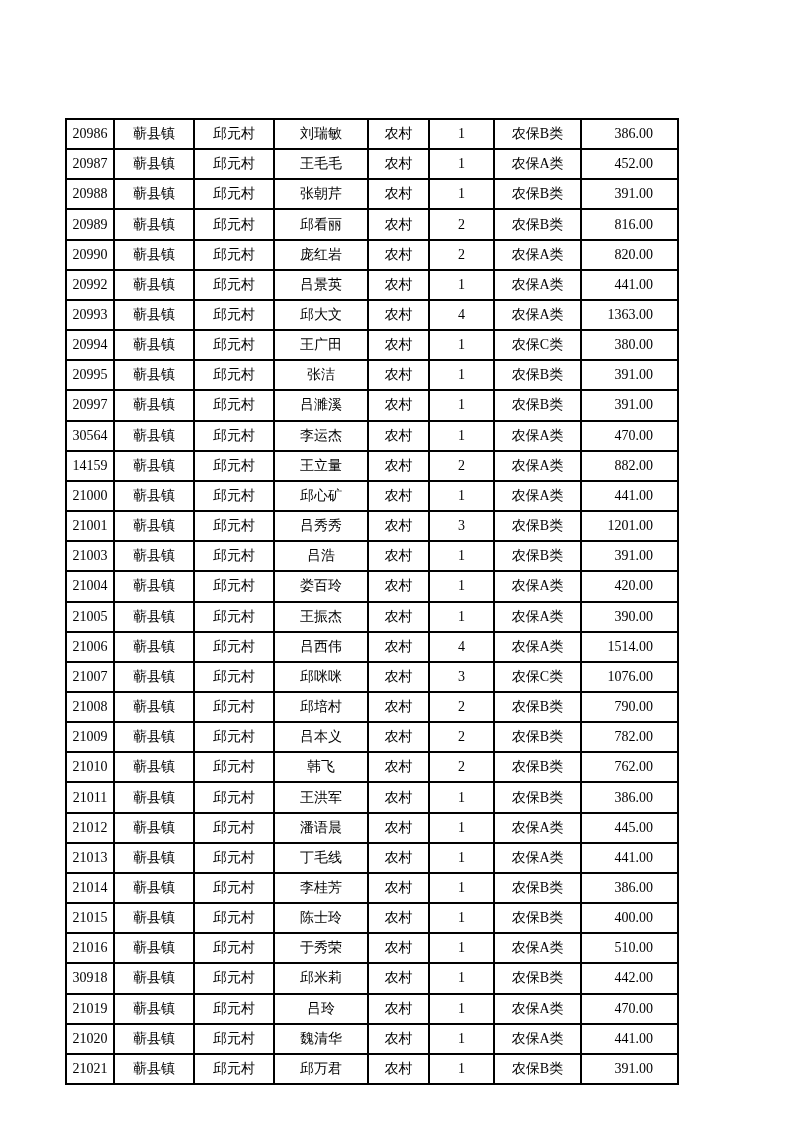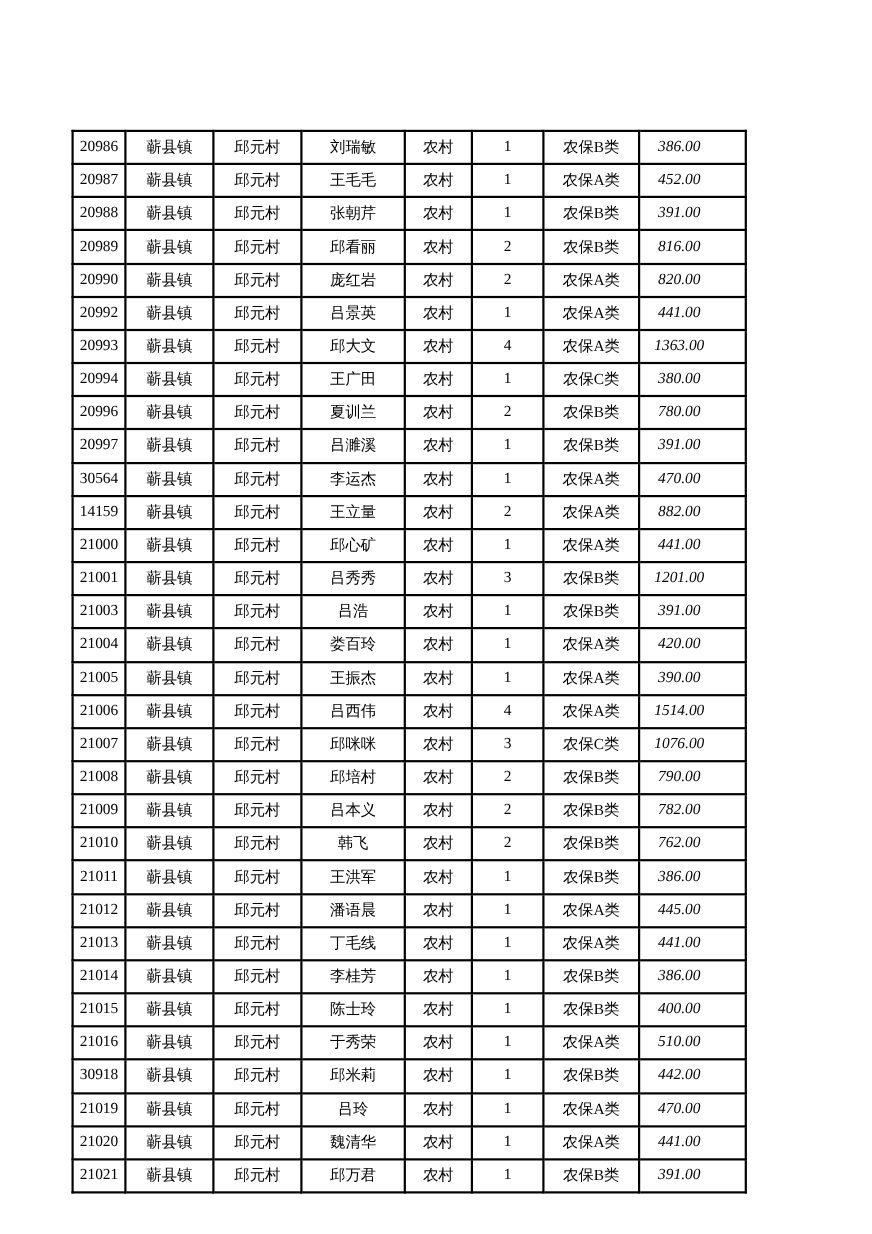--- a/index.html
+++ b/index.html
@@ -30,23 +30,22 @@
   table.grid td {
     border: 2px solid #000000;
     padding: 0;
     text-align: center;
     vertical-align: middle;
     white-space: nowrap;
     overflow: hidden;
     font-family: "Liberation Serif", "DejaVu Serif", serif;
   }
   table.grid td.amount {
-    text-align: center;
+    text-align: right;
     padding-right: 24px;
-    font-style: italic;
   }
   col.c-seq      { width: 48px; }
   col.c-town     { width: 80px; }
   col.c-village  { width: 80px; }
   col.c-name     { width: 94px; }
   col.c-type     { width: 61px; }
   col.c-count    { width: 65px; }
   col.c-category { width: 87px; }
   col.c-amount   { width: 97px; }
 </style>
@@ -140,28 +139,28 @@
           <td>20994</td>
           <td>蕲县镇</td>
           <td>邱元村</td>
           <td>王广田</td>
           <td>农村</td>
           <td>1</td>
           <td>农保C类</td>
           <td class="amount">380.00</td>
         </tr>
         <tr>
-          <td>20996</td>
-          <td>蕲县镇</td>
-          <td>邱元村</td>
-          <td>夏训兰</td>
-          <td>农村</td>
-          <td>2</td>
-          <td>农保B类</td>
-          <td class="amount">780.00</td>
+          <td>20995</td>
+          <td>蕲县镇</td>
+          <td>邱元村</td>
+          <td>张洁</td>
+          <td>农村</td>
+          <td>1</td>
+          <td>农保B类</td>
+          <td class="amount">391.00</td>
         </tr>
         <tr>
           <td>20997</td>
           <td>蕲县镇</td>
           <td>邱元村</td>
           <td>吕濉溪</td>
           <td>农村</td>
           <td>1</td>
           <td>农保B类</td>
           <td class="amount">391.00</td>

